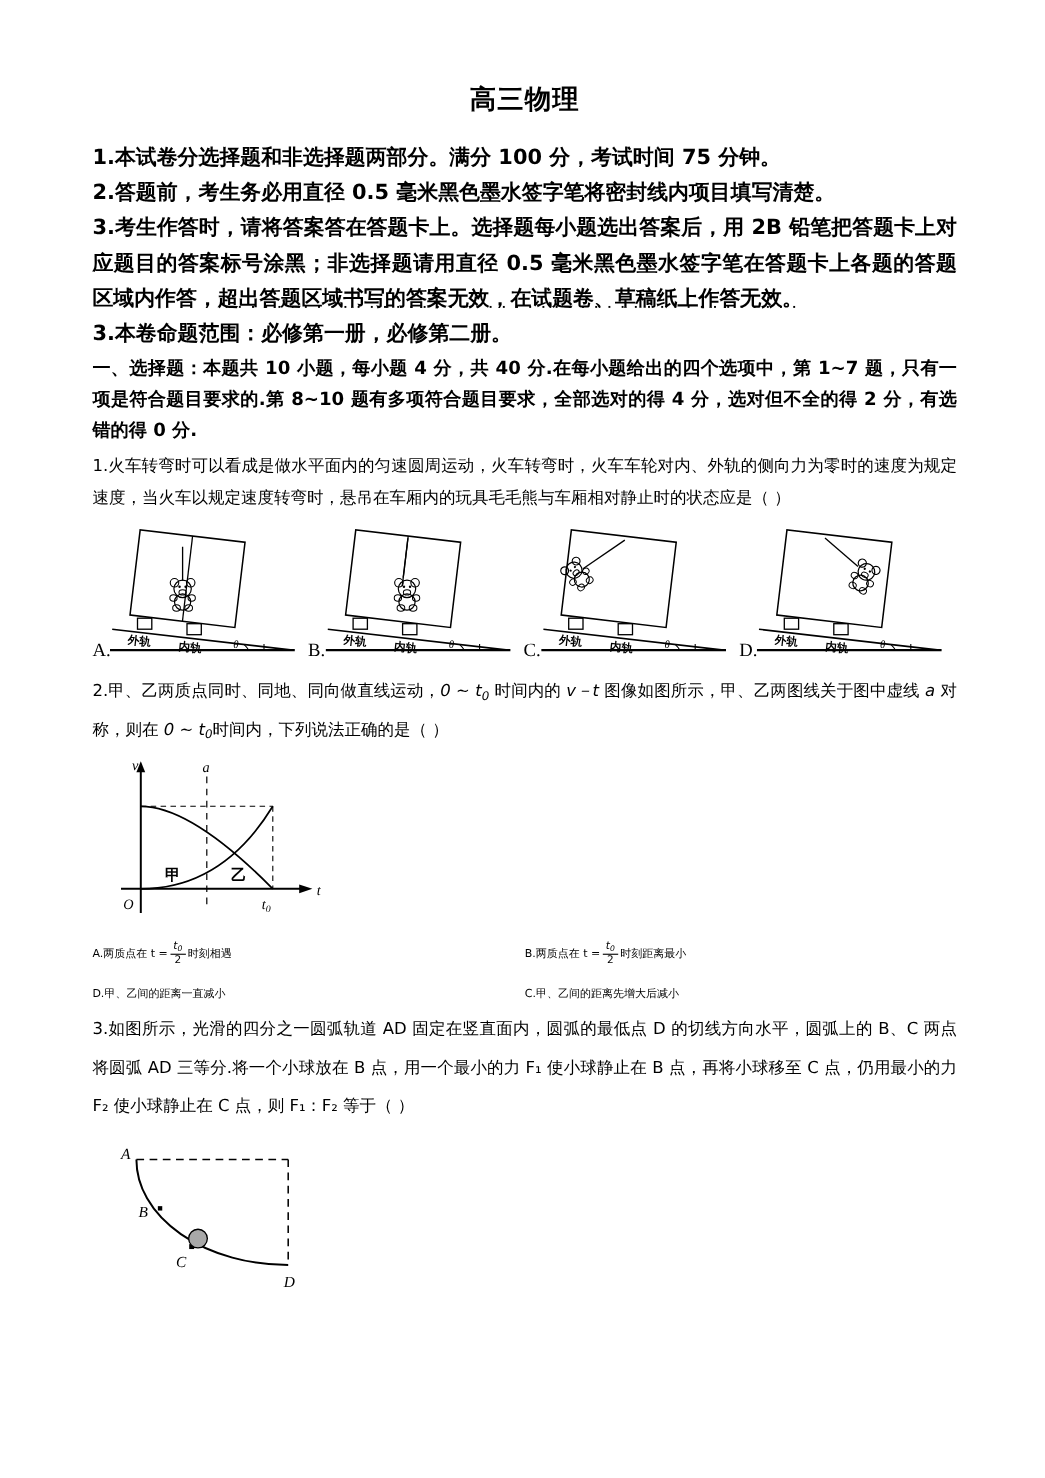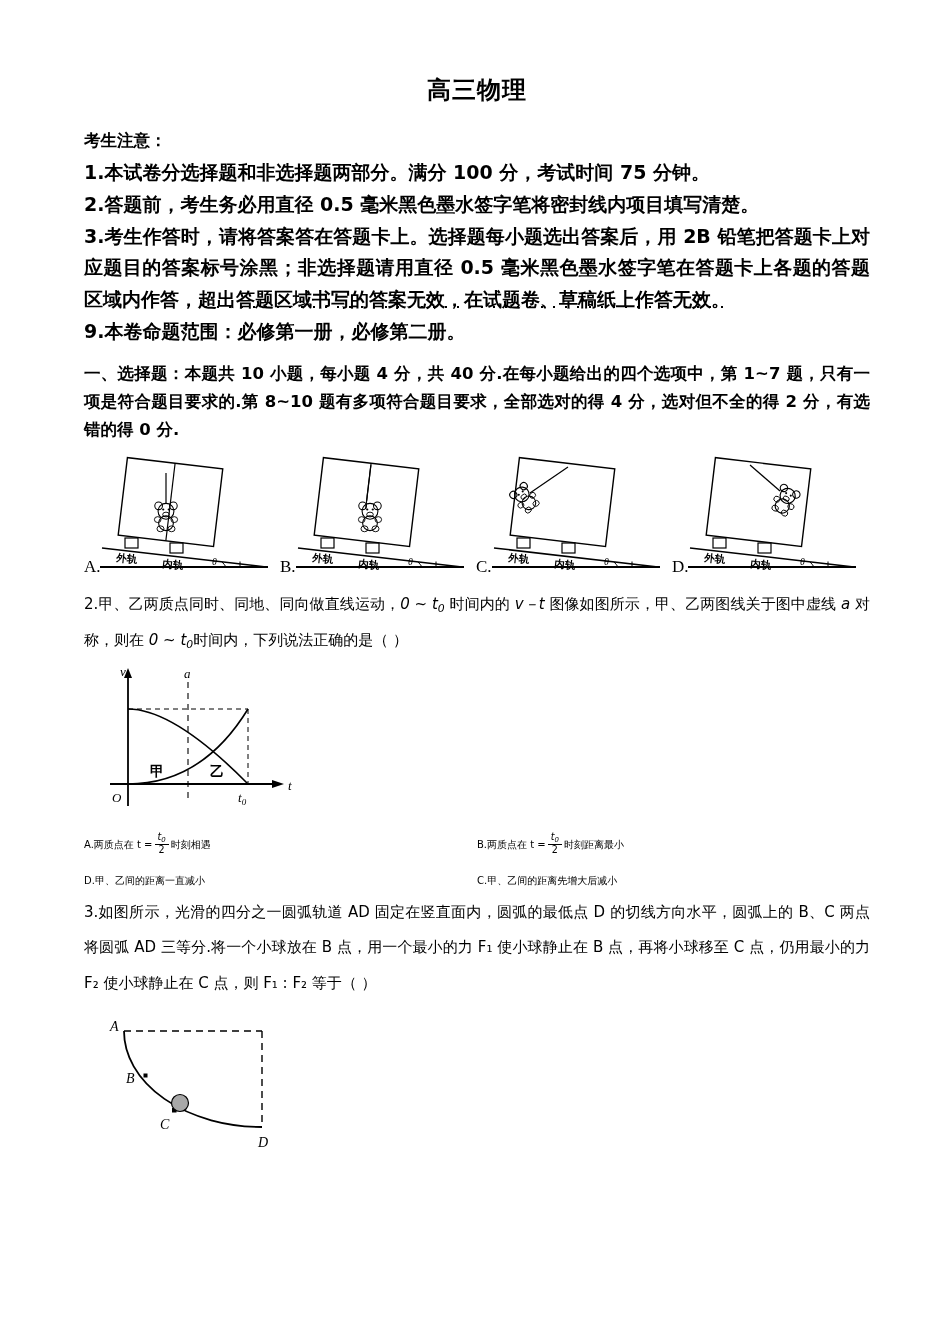--- a/index.html
+++ b/index.html
@@ -62,21 +62,21 @@
     background-position: bottom 0px left 2px;
     padding-bottom: 4px;
   }
 
   
   .section-intro {
     font-size: 16.5px;
     font-weight: bold;
     line-height: 1.68;
     text-align: justify;
-    margin-top: 12px;
+    margin-top: 2px;
   }
 
   
   .q-text {
     font-size: 15px;
     line-height: 1.95;
     text-align: justify;
     margin: 4px 0 0 0;
   }
   .q-text.loose { line-height: 2.35; }
@@ -134,28 +134,28 @@
   .cjk { font-family: "DejaVu Sans", "Liberation Sans", sans-serif; }
 </style>
 </head>
 <body>
 
 <div class="page">
   <div class="content">
 
     <div class="doc-title cjk">高三物理</div>
 
-    <div class="notice-head cjk">考生注意：</div>
     <div class="notice-line cjk">1.本试卷分选择题和非选择题两部分。满分 100 分，考试时间 75 分钟。</div>
     <div class="notice-line cjk">2.答题前，考生务必用直径 0.5 毫米黑色墨水签字笔将密封线内项目填写清楚。</div>
     <div class="notice-line cjk"><span>3.考生作答时，请将答案答在答题卡上。选择题每小题选出答案后，用 2B 铅笔把答题卡上对应题目的答案标号涂黑；非选择题请用直径 0.5 毫米黑色墨水签字笔在答题卡上各题的答题区域内作答，</span><span class="dotted-em">超出答题区域书写的答案无效，在试题卷、草稿纸上作答无效。</span></div>
-    <div class="notice-line cjk">9.本卷命题范围：必修第一册，必修第二册。</div>
+    <div class="notice-line cjk">3.本卷命题范围：必修第一册，必修第二册。</div>
 
     <div class="section-intro cjk">一、选择题：本题共 10 小题，每小题 4 分，共 40 分.在每小题给出的四个选项中，第 1~7 题，只有一项是符合题目要求的.第 8~10 题有多项符合题目要求，全部选对的得 4 分，选对但不全的得 2 分，有选错的得 0 分.</div>
 
+    <div class="q-text cjk">1.火车转弯时可以看成是做水平面内的匀速圆周运动，火车转弯时，火车车轮对内、外轨的侧向力为零时的速度为规定速度，当火车以规定速度转弯时，悬吊在车厢内的玩具毛毛熊与车厢相对静止时的状态应是（     ）</div>
 
     <div class="fig-q1">
 
       <div class="q1-item" style="left:0px;">
         <span class="q1-label">A.</span>
         <svg class="q1-svg" width="180" height="132" viewBox="0 0 180 132">
 
           <line x1="0" y1="116" x2="168" y2="116" stroke="#000" stroke-width="2.2"></line>
 
           <line x1="2" y1="97" x2="166" y2="116" stroke="#000" stroke-width="1.5"></line>

